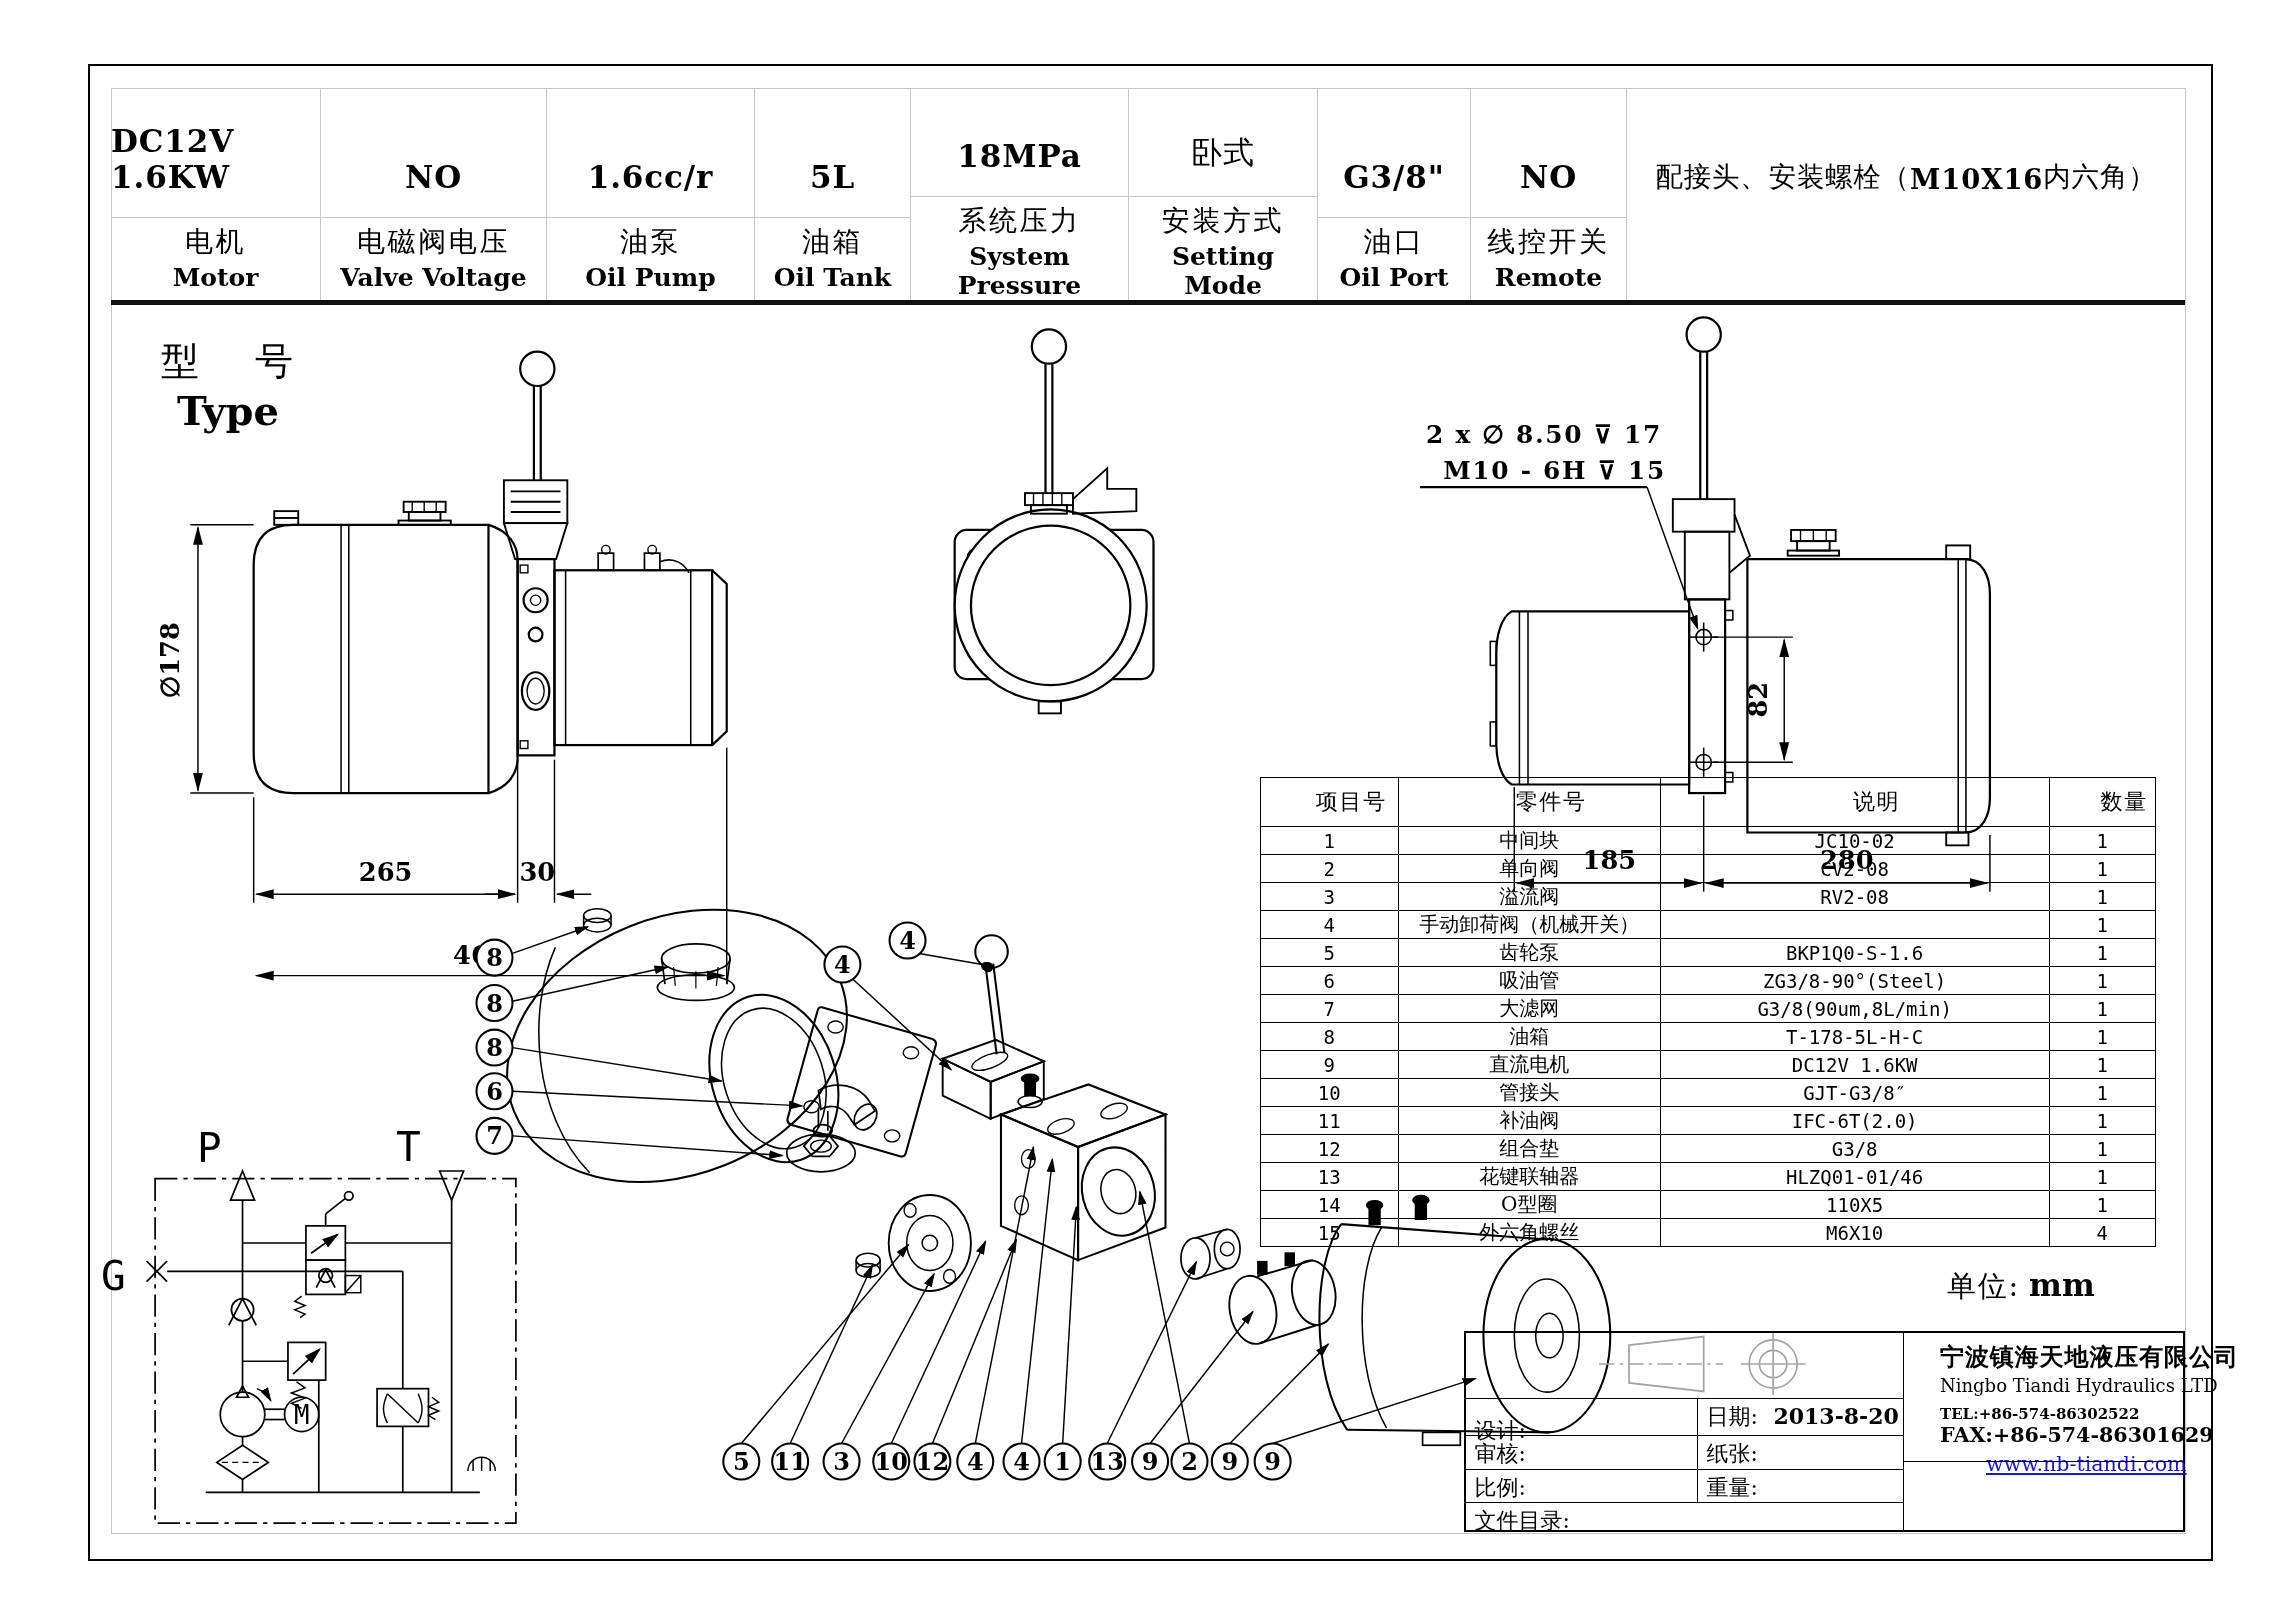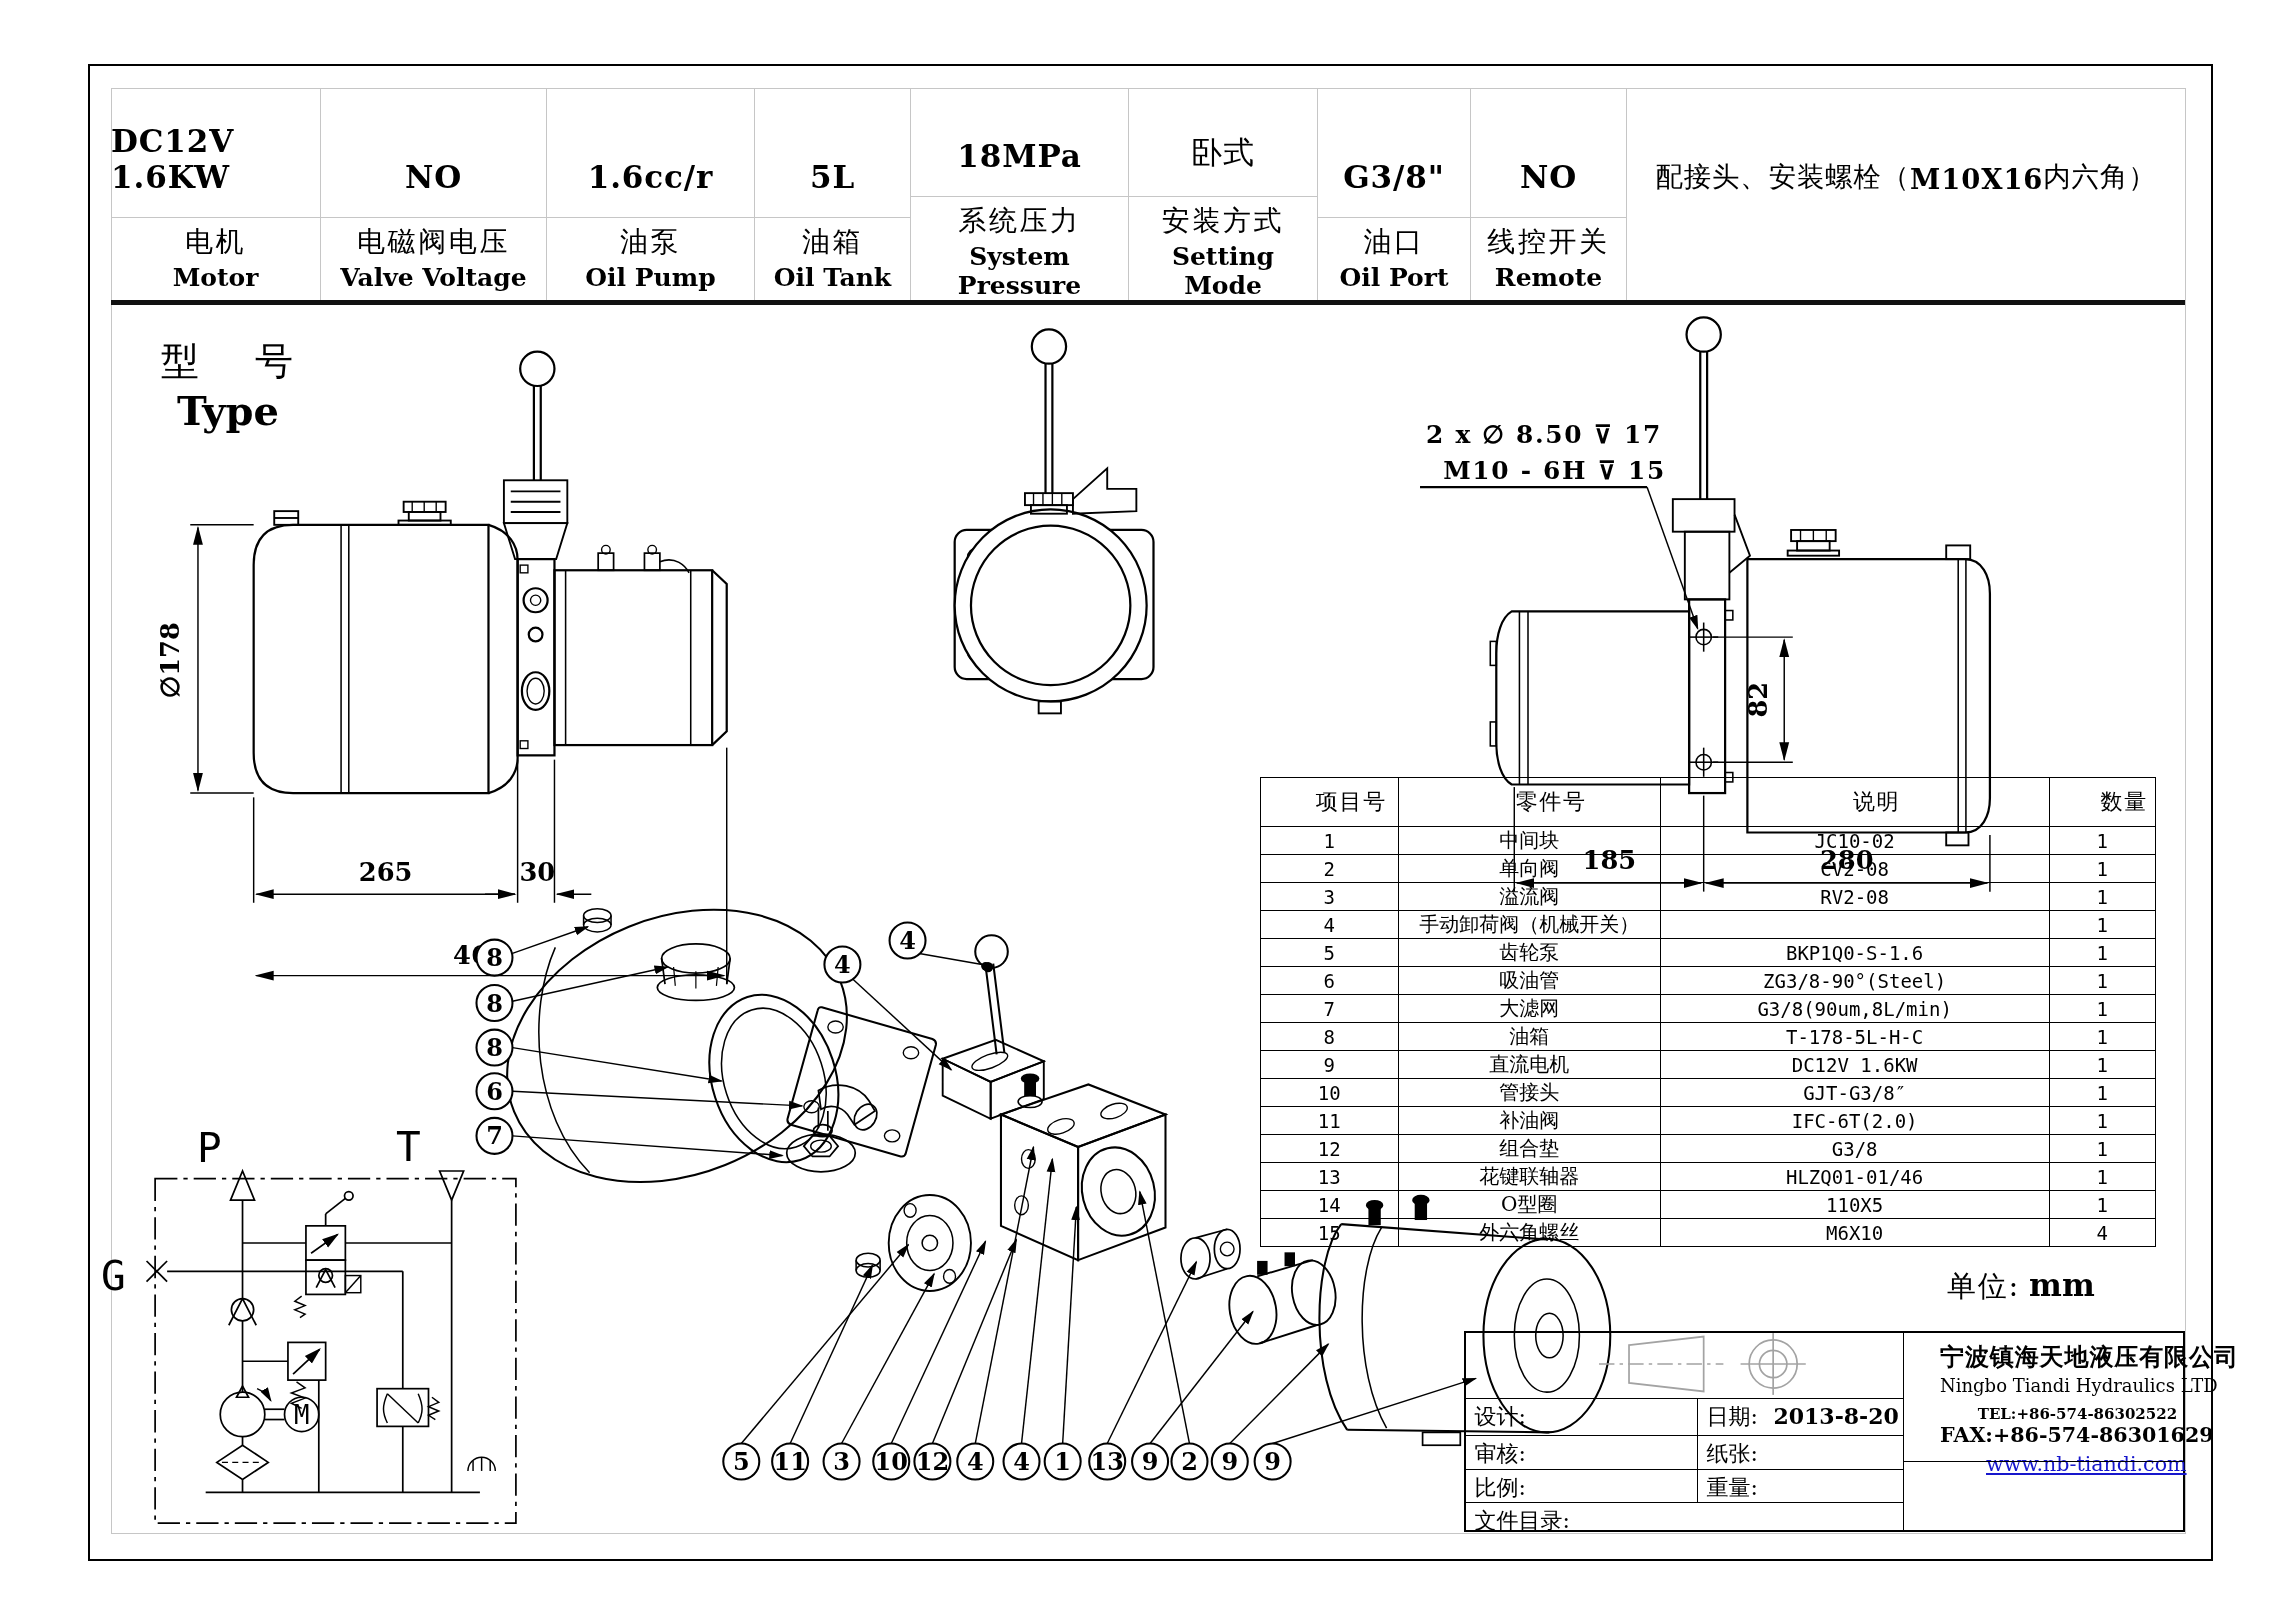--- a/index.html
+++ b/index.html
@@ -29,28 +29,28 @@
   .bom td{height:25px;font-family:"DejaVu Sans Mono","DejaVu Serif",monospace;font-size:19px;}
   .bom td.cjk{font-family:"DejaVu Serif",serif;font-size:20px;}
   
   .unit{left:1947px;top:1267px;font-size:29px;}
   .unit .lab{letter-spacing:1.7px;}
   .unit .b{font-weight:bold;font-size:31px;}
   
   .tb{left:1464px;top:1331px;width:721px;height:201px;border:2.6px solid #000;box-sizing:border-box;}
   .tb .cell{position:absolute;box-sizing:border-box;font-size:22px;padding:3.4px 6.9px 0 8.6px;white-space:nowrap;}
   .tb .sym{left:0;top:0;width:437px;height:66px;border-bottom:1.7px solid #000;}
-  .tb .r1l{left:0;top:66px;width:231px;height:36px;}
+  .tb .r1l{left:0;top:80px;width:231px;height:36px;}
   .tb .r1r{left:231px;top:66px;width:206px;height:36px;border-left:1.7px solid #000;}
   .tb .r2l{left:0;top:102px;width:231px;height:34px;border-top:1.7px solid #000;}
   .tb .r2r{left:231px;top:102px;width:206px;height:34px;border-left:1.7px solid #000;border-top:1.7px solid #000;}
   .tb .r3l{left:0;top:136px;width:231px;height:33px;border-top:1.7px solid #000;}
   .tb .r3r{left:231px;top:136px;width:206px;height:33px;border-left:1.7px solid #000;border-top:1.7px solid #000;}
   .tb .r4{left:0;top:169px;width:437px;height:29px;border-top:1.7px solid #000;}
-  .tb .co{left:437px;top:0;width:281px;height:198px;border-left:1.7px solid #000;text-align:right;padding-left:36px;}
+  .tb .co{left:437px;top:0;width:281px;height:198px;border-left:1.7px solid #000;text-align:left;padding-left:36px;}
   .tb .co .cn{font-size:24px;font-weight:bold;margin-top:5.1px;letter-spacing:0.9px;}
   .tb .co .en{font-size:18px;margin-top:1.7px;}
   .tb .co .tel{font-size:15px;font-weight:bold;margin-top:8.6px;}
   .tb .co .fax{font-size:20.6px;font-weight:bold;}
   .tb .co .web{font-size:20.6px;color:#1717cc;text-decoration:underline;margin-top:5.1px;display:inline-block;margin-left:46px;}
   .tb .co .sep{position:absolute;left:0;top:128px;width:100%;border-top:1.7px solid #000;}
   .tb .dateval{font-weight:bold;margin-left:15.4px;}
   svg.art{position:absolute;left:0;top:0;pointer-events:none;}
   svg text{font-family:"DejaVu Serif",serif;}
   .dimtxt{font-size:30px;font-weight:bold;}

